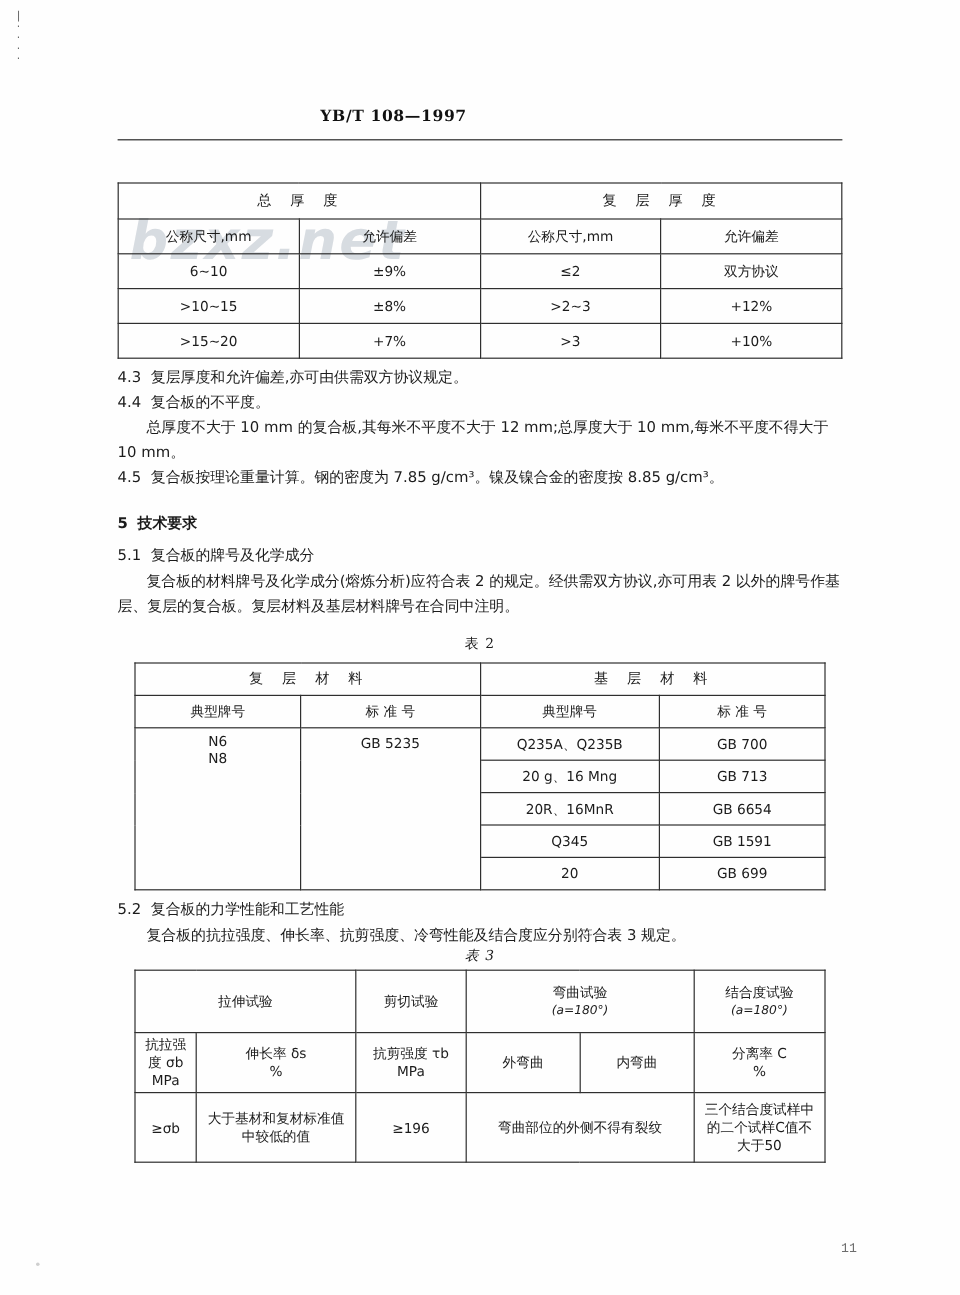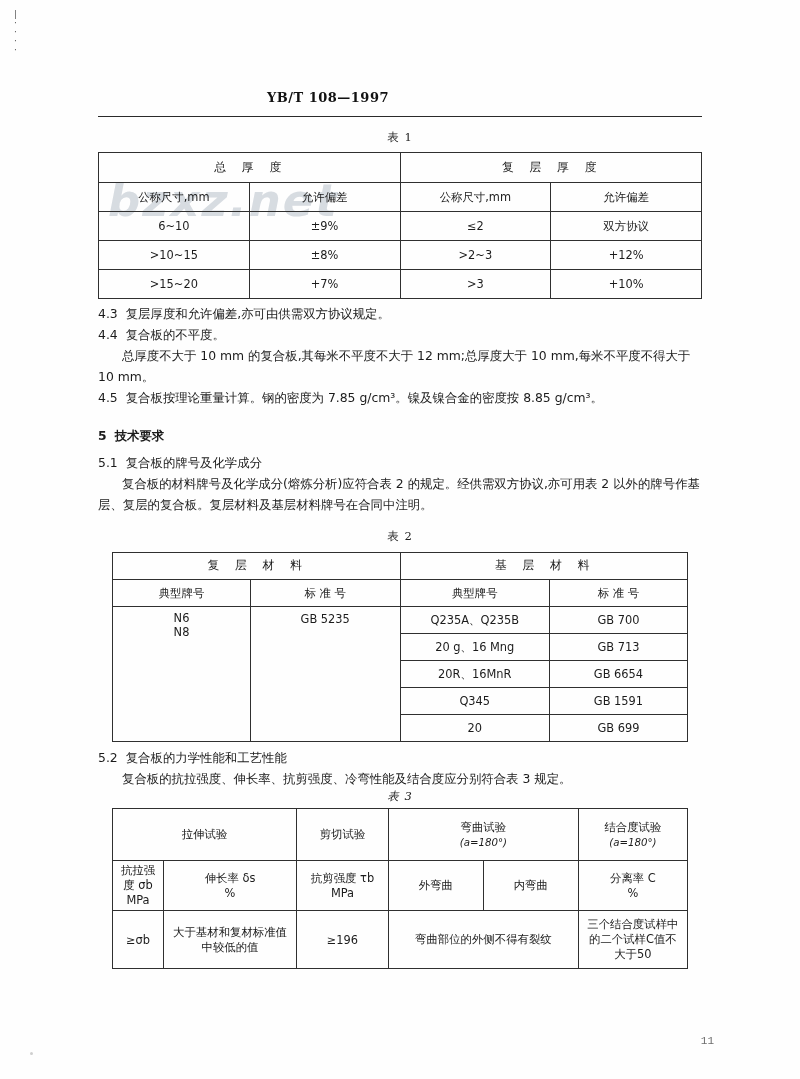--- a/index.html
+++ b/index.html
@@ -171,21 +171,20 @@
     <span>|</span>
       <span>·</span>
       <span>·</span>
       <span>·</span>
       <span>·</span>
   </div>
 
   <div class="doc-header">YB/T 108—1997</div>
   <div class="header-rule"></div>
 
-  <div class="tbl-caption" style="top:130px;">表 1</div>
 
   <div class="watermark">bzxz.net</div>
 
   <table class="doc" id="table1">
     <tbody>
         <tr class="hgrp">
       <td class="grp" colspan="2">总 厚 度</td>
       <td class="grp" colspan="2">复 层 厚 度</td>
     </tr>
     <tr>

